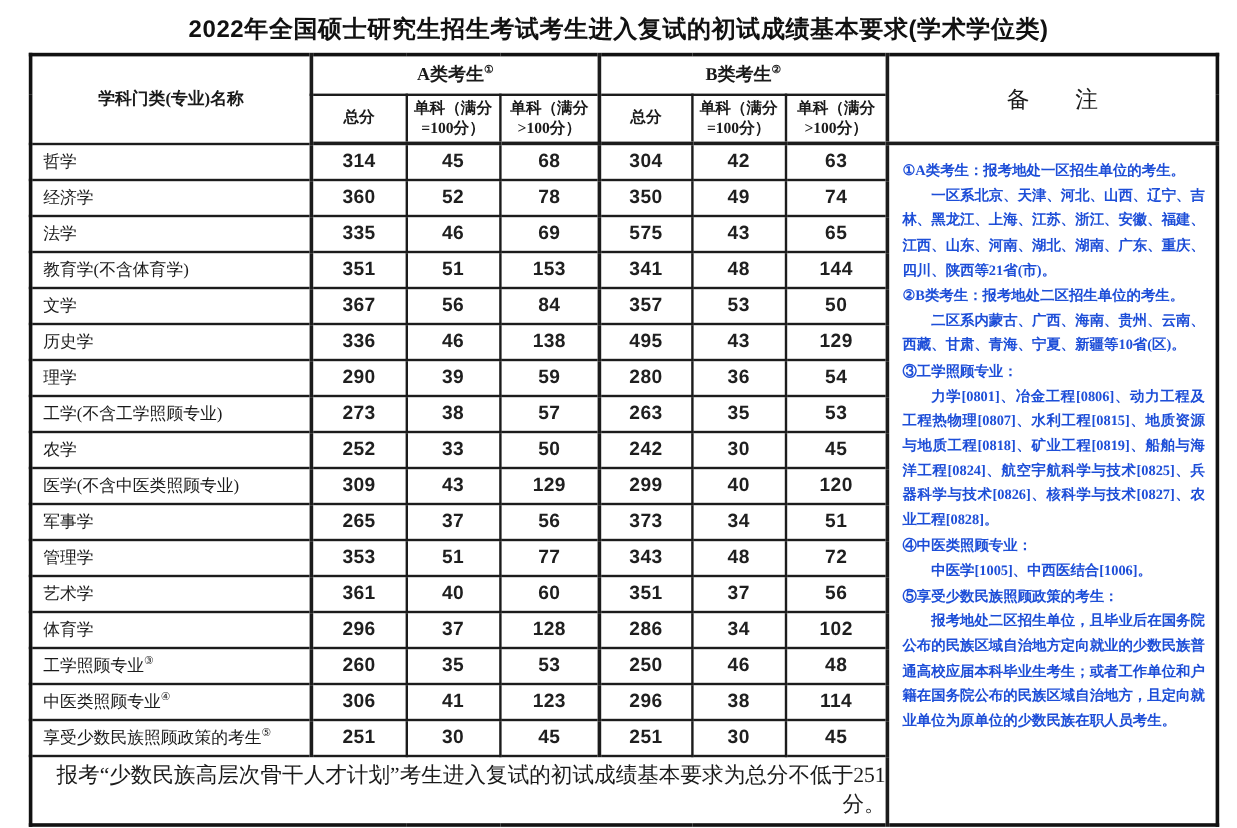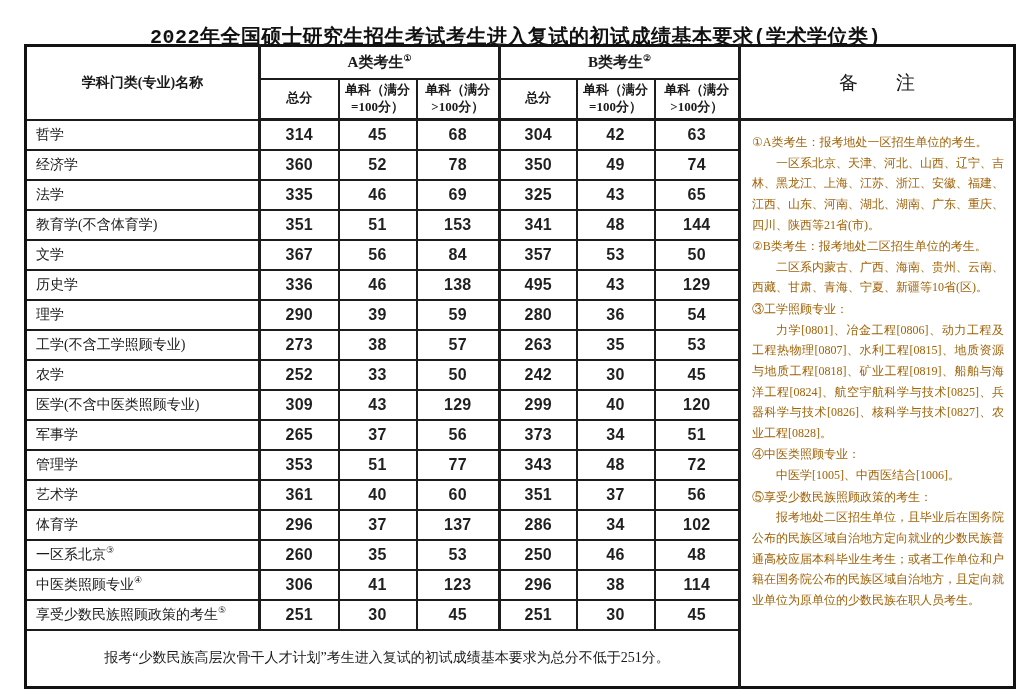--- a/index.html
+++ b/index.html
@@ -3,22 +3,22 @@
 <meta charset="utf-8">
 <style>
   * { box-sizing: border-box; }
   body { margin:0; background:#ffffff; }
   .page {
     position:relative; width:1031px; height:690px; background:#ffffff;
     overflow:hidden; color:#1a1a1a;
     font-family:"Liberation Serif","DejaVu Serif",serif;
   }
   .title {
-    position:absolute; top:23px; left:0; width:100%; margin:0;
-    text-align:center; font-family:Liberation Mono, monospace;
+    position:absolute; top:11px; left:0; width:100%; margin:0;
+    text-align:center; font-family:Liberation Sans, sans-serif;
     font-size:20px; font-weight:700; letter-spacing:0.5px; color:#111;
   }
   table.score-table {
     position:absolute; left:24px; top:44px; width:989px; height:640px;
     border-collapse:collapse; table-layout:fixed;
     border:3px solid #121212;
   }
   .score-table th, .score-table td {
     border:2px solid #1c1c1c; padding:0; overflow:hidden;
   }
@@ -36,26 +36,26 @@
   td.subject-cell {
     text-align:left; padding:0 4px 0 9px; font-size:14px; font-weight:500;
     white-space:nowrap;
   }
   td.num {
     text-align:center; font-family:"Liberation Sans","DejaVu Sans",sans-serif;
     font-size:16px; font-weight:600; letter-spacing:0.3px; color:#1f1f1f;
   }
   sup { font-size:9px; line-height:0; }
   td.notes-cell { vertical-align:top; padding:11px 9px 6px 11px; }
-  .notes { font-size:12px; font-weight:400; line-height:1.72; text-align:justify; color:#a16207; }
+  .notes { font-size:12px; font-weight:700; line-height:1.72; text-align:justify; color:#1d4ed8; }
   .note + .note { margin-top:1px; }
   .note p { margin:0; }
   .note p.indent { text-indent:2em; }
   tr.footer-row { height:58px; }
-  td.footer-cell { text-align:center; padding-left:9px; font-size:14px; font-weight:500; }
+  td.footer-cell { text-align:right; padding-left:9px; font-size:18px; font-weight:500; }
 </style>
 </head>
 <body>
 
 <div class="page">
   <h1 class="title">2022年全国硕士研究生招生考试考生进入复试的初试成绩基本要求(学术学位类)</h1>
 
   <table class="score-table">
     <colgroup>
       <col style="width:234px">
@@ -128,21 +128,21 @@
     <td class="num sep-r">78</td>
     <td class="num">350</td>
     <td class="num">49</td>
     <td class="num sep-r">74</td>
   </tr>
         <tr class="data-row">
     <td class="subject-cell sep-r"><span>法学</span><sup></sup></td>
     <td class="num">335</td>
     <td class="num">46</td>
     <td class="num sep-r">69</td>
-    <td class="num">325</td>
+    <td class="num">575</td>
     <td class="num">43</td>
     <td class="num sep-r">65</td>
   </tr>
         <tr class="data-row">
     <td class="subject-cell sep-r"><span>教育学(不含体育学)</span><sup></sup></td>
     <td class="num">351</td>
     <td class="num">51</td>
     <td class="num sep-r">153</td>
     <td class="num">341</td>
     <td class="num">48</td>
@@ -226,27 +226,27 @@
     <td class="num">40</td>
     <td class="num sep-r">60</td>
     <td class="num">351</td>
     <td class="num">37</td>
     <td class="num sep-r">56</td>
   </tr>
         <tr class="data-row">
     <td class="subject-cell sep-r"><span>体育学</span><sup></sup></td>
     <td class="num">296</td>
     <td class="num">37</td>
-    <td class="num sep-r">137</td>
+    <td class="num sep-r">128</td>
     <td class="num">286</td>
     <td class="num">34</td>
     <td class="num sep-r">102</td>
   </tr>
         <tr class="data-row">
-    <td class="subject-cell sep-r"><span>一区系北京</span><sup>③</sup></td>
+    <td class="subject-cell sep-r"><span>工学照顾专业</span><sup>③</sup></td>
     <td class="num">260</td>
     <td class="num">35</td>
     <td class="num sep-r">53</td>
     <td class="num">250</td>
     <td class="num">46</td>
     <td class="num sep-r">48</td>
   </tr>
         <tr class="data-row">
     <td class="subject-cell sep-r"><span>中医类照顾专业</span><sup>④</sup></td>
     <td class="num">306</td>

